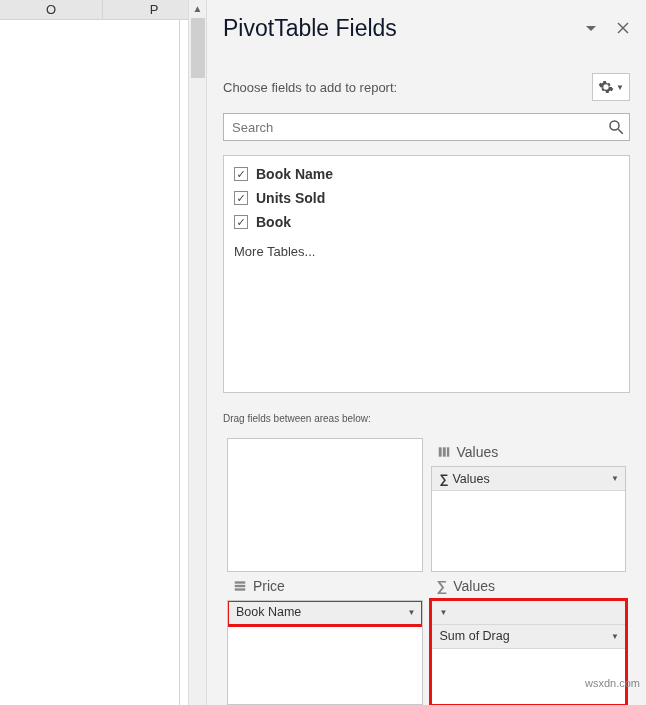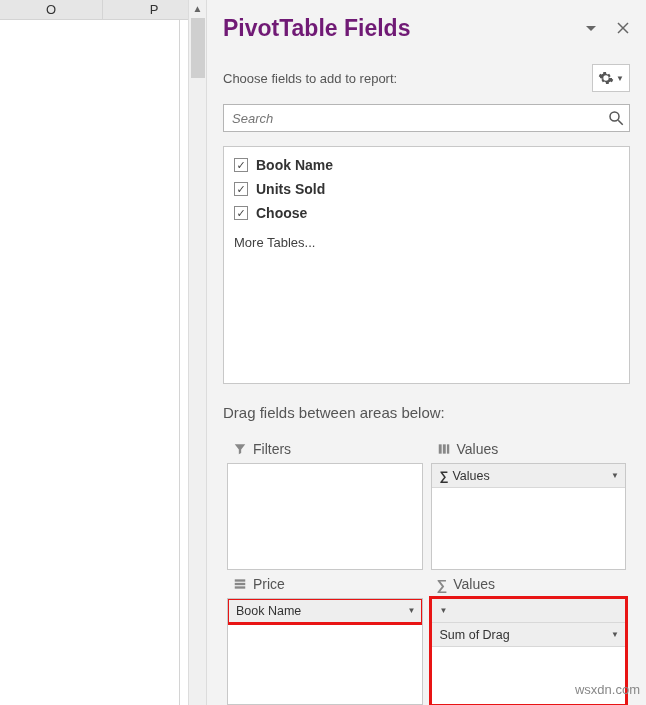--- a/index.html
+++ b/index.html
@@ -12,52 +12,52 @@
   .col-h { flex: 1; text-align: center; font-size: 13px; color: #333; border-right: 1px solid #d4d4d4; line-height: 20px; }
   .grid-body { position: absolute; left: 0; top: 20px; width: 180px; height: 685px; border-right: 1px solid #d4d4d4; }
   .vscroll { position: absolute; right: 0; top: 0; width: 18px; height: 705px; background: #f0f0f0; border-left: 1px solid #dcdcdc; }
   .vscroll .arrow-up, .vscroll .arrow-down { height: 18px; text-align: center; font-size: 10px; color: #666; line-height: 18px; cursor: pointer; }
   .vscroll .thumb { position: absolute; left: 2px; width: 14px; top: 18px; height: 60px; background: #cfcfcf; }
 
   
   .pane { position: absolute; left: 206px; top: 0; width: 440px; height: 705px; background: #f3f3f3; border-left: 1px solid #dcdcdc; }
   .pane-inner { padding: 8px 16px 0 16px; height: 100%; display: flex; flex-direction: column; }
   .pane-header { display: flex; align-items: center; justify-content: space-between; height: 40px; }
-  .pane-title { font-size: 23px; color: #701a75; font-weight: 700; }
+  .pane-title { font-size: 23px; color: #0f172a; font-weight: 400; }
   .hdr-ctrls { display: flex; gap: 18px; align-items: center; }
   .hdr-ctrls .ic { width: 14px; height: 14px; cursor: pointer; color: #666; }
-  .sub-row { display: flex; align-items: center; justify-content: space-between; margin-top: 16px; }
+  .sub-row { display: flex; align-items: center; justify-content: space-between; margin-top: 25px; }
   .sub-label { font-size: 13px; color: #555; }
   .gear-btn { width: 38px; height: 28px; border: 1px solid #c8c8c8; background: #fff; display: flex; align-items: center; justify-content: center; gap: 2px; cursor: pointer; }
   .gear-btn svg { width: 16px; height: 16px; color: #555; }
   .gear-btn .chev { font-size: 8px; color: #555; }
   .search-wrap { margin-top: 12px; position: relative; height: 28px; border: 1px solid #b5b5b5; background: #fff; }
-  .search-wrap input { border: none; outline: none; width: calc(100% - 28px); height: 100%; padding: 0 8px; font-size: 13px; font-style: italic; color: #999; background: transparent; }
+  .search-wrap input { border: none; outline: none; width: calc(100% - 28px); height: 100%; padding: 0 8px; font-size: 13px; color: #999; background: transparent; }
   .search-wrap .mag { position: absolute; right: 4px; top: 4px; width: 18px; height: 18px; color: #555; }
 
   .fields-box { margin-top: 14px; border: 1px solid #c8c8c8; background: #fff; height: 238px; padding: 6px 10px; }
   .field-row { display: flex; align-items: center; height: 24px; gap: 8px; cursor: pointer; }
   .chk { width: 14px; height: 14px; border: 1px solid #8a8a8a; display: flex; align-items: center; justify-content: center; font-size: 11px; color: #444; }
   .field-label { font-weight: 700; color: #333; font-size: 14px; }
   .more-tables { margin-top: 10px; color: #404040; cursor: pointer; }
 
-  .drag-label { margin-top: 20px; font-size: 15px; color: #555; }
+  .drag-label { margin-top: 20px; font-size: 10px; color: #555; }
 
   .areas { margin-top: 14px; flex: 1; display: grid; grid-template-columns: 1fr 1fr; grid-template-rows: 1fr 1fr; gap: 0; }
   .area { display: flex; flex-direction: column; padding: 0 4px; }
   .area-header { display: flex; align-items: center; gap: 6px; height: 28px; color: #555; padding-left: 6px; }
   .area-header svg { width: 14px; height: 14px; color: #888; }
   .area-header .lbl { font-size: 14px; }
   .drop-zone { flex: 1; background: #fff; border: 1px solid #c8c8c8; min-height: 56px; overflow: hidden; }
   .pill { height: 24px; background: #eee; display: flex; align-items: center; justify-content: space-between; padding: 0 6px 0 8px; font-size: 12.5px; color: #333; border-bottom: 1px solid #d8d8d8; cursor: pointer; }
   .pill .chev { font-size: 8px; color: #555; }
 
   .hl-red { outline: 3px solid #e81414; outline-offset: -1px; }
 
-  .watermark { position: absolute; right: 6px; bottom: 8px; font-size: 13px; color: #888; }
+  .watermark { position: absolute; right: 6px; bottom: 16px; font-size: 11px; color: #888; }
 </style>
 </head>
 <body>
 <div class="root">
 
   <div class="sheet-area">
     <div class="col-headers">
       <div class="col-h">O</div>
       <div class="col-h">P</div>
     </div>
@@ -109,36 +109,30 @@
         <div class="field-row">
           <div class="chk">✓</div>
           <div class="field-label">Book Name</div>
         </div>
         <div class="field-row">
           <div class="chk">✓</div>
           <div class="field-label">Units Sold</div>
         </div>
         <div class="field-row">
           <div class="chk">✓</div>
-          <div class="field-label">Choose</div>
+          <div class="field-label">Book</div>
         </div>
         <div class="more-tables">More Tables...</div>
       </div>
 
       <div class="drag-label">Drag fields between areas below:</div>
 
       <div class="areas">
 
         <div class="area">
-          <div class="area-header">
-            <svg viewBox="0 0 24 24">
-                <path fill="currentColor" d="M3 4h18l-7 9v6l-4 2v-8z"></path>
-              </svg>
-            <span class="lbl">Filters</span>
-          </div>
           <div class="drop-zone"></div>
         </div>
 
         <div class="area">
           <div class="area-header">
             <svg viewBox="0 0 24 24">
                 <rect x="3" y="4" width="5" height="16" fill="currentColor"></rect>
                 <rect x="10" y="4" width="5" height="16" fill="currentColor"></rect>
                 <rect x="17" y="4" width="4" height="16" fill="currentColor"></rect>
               </svg>

